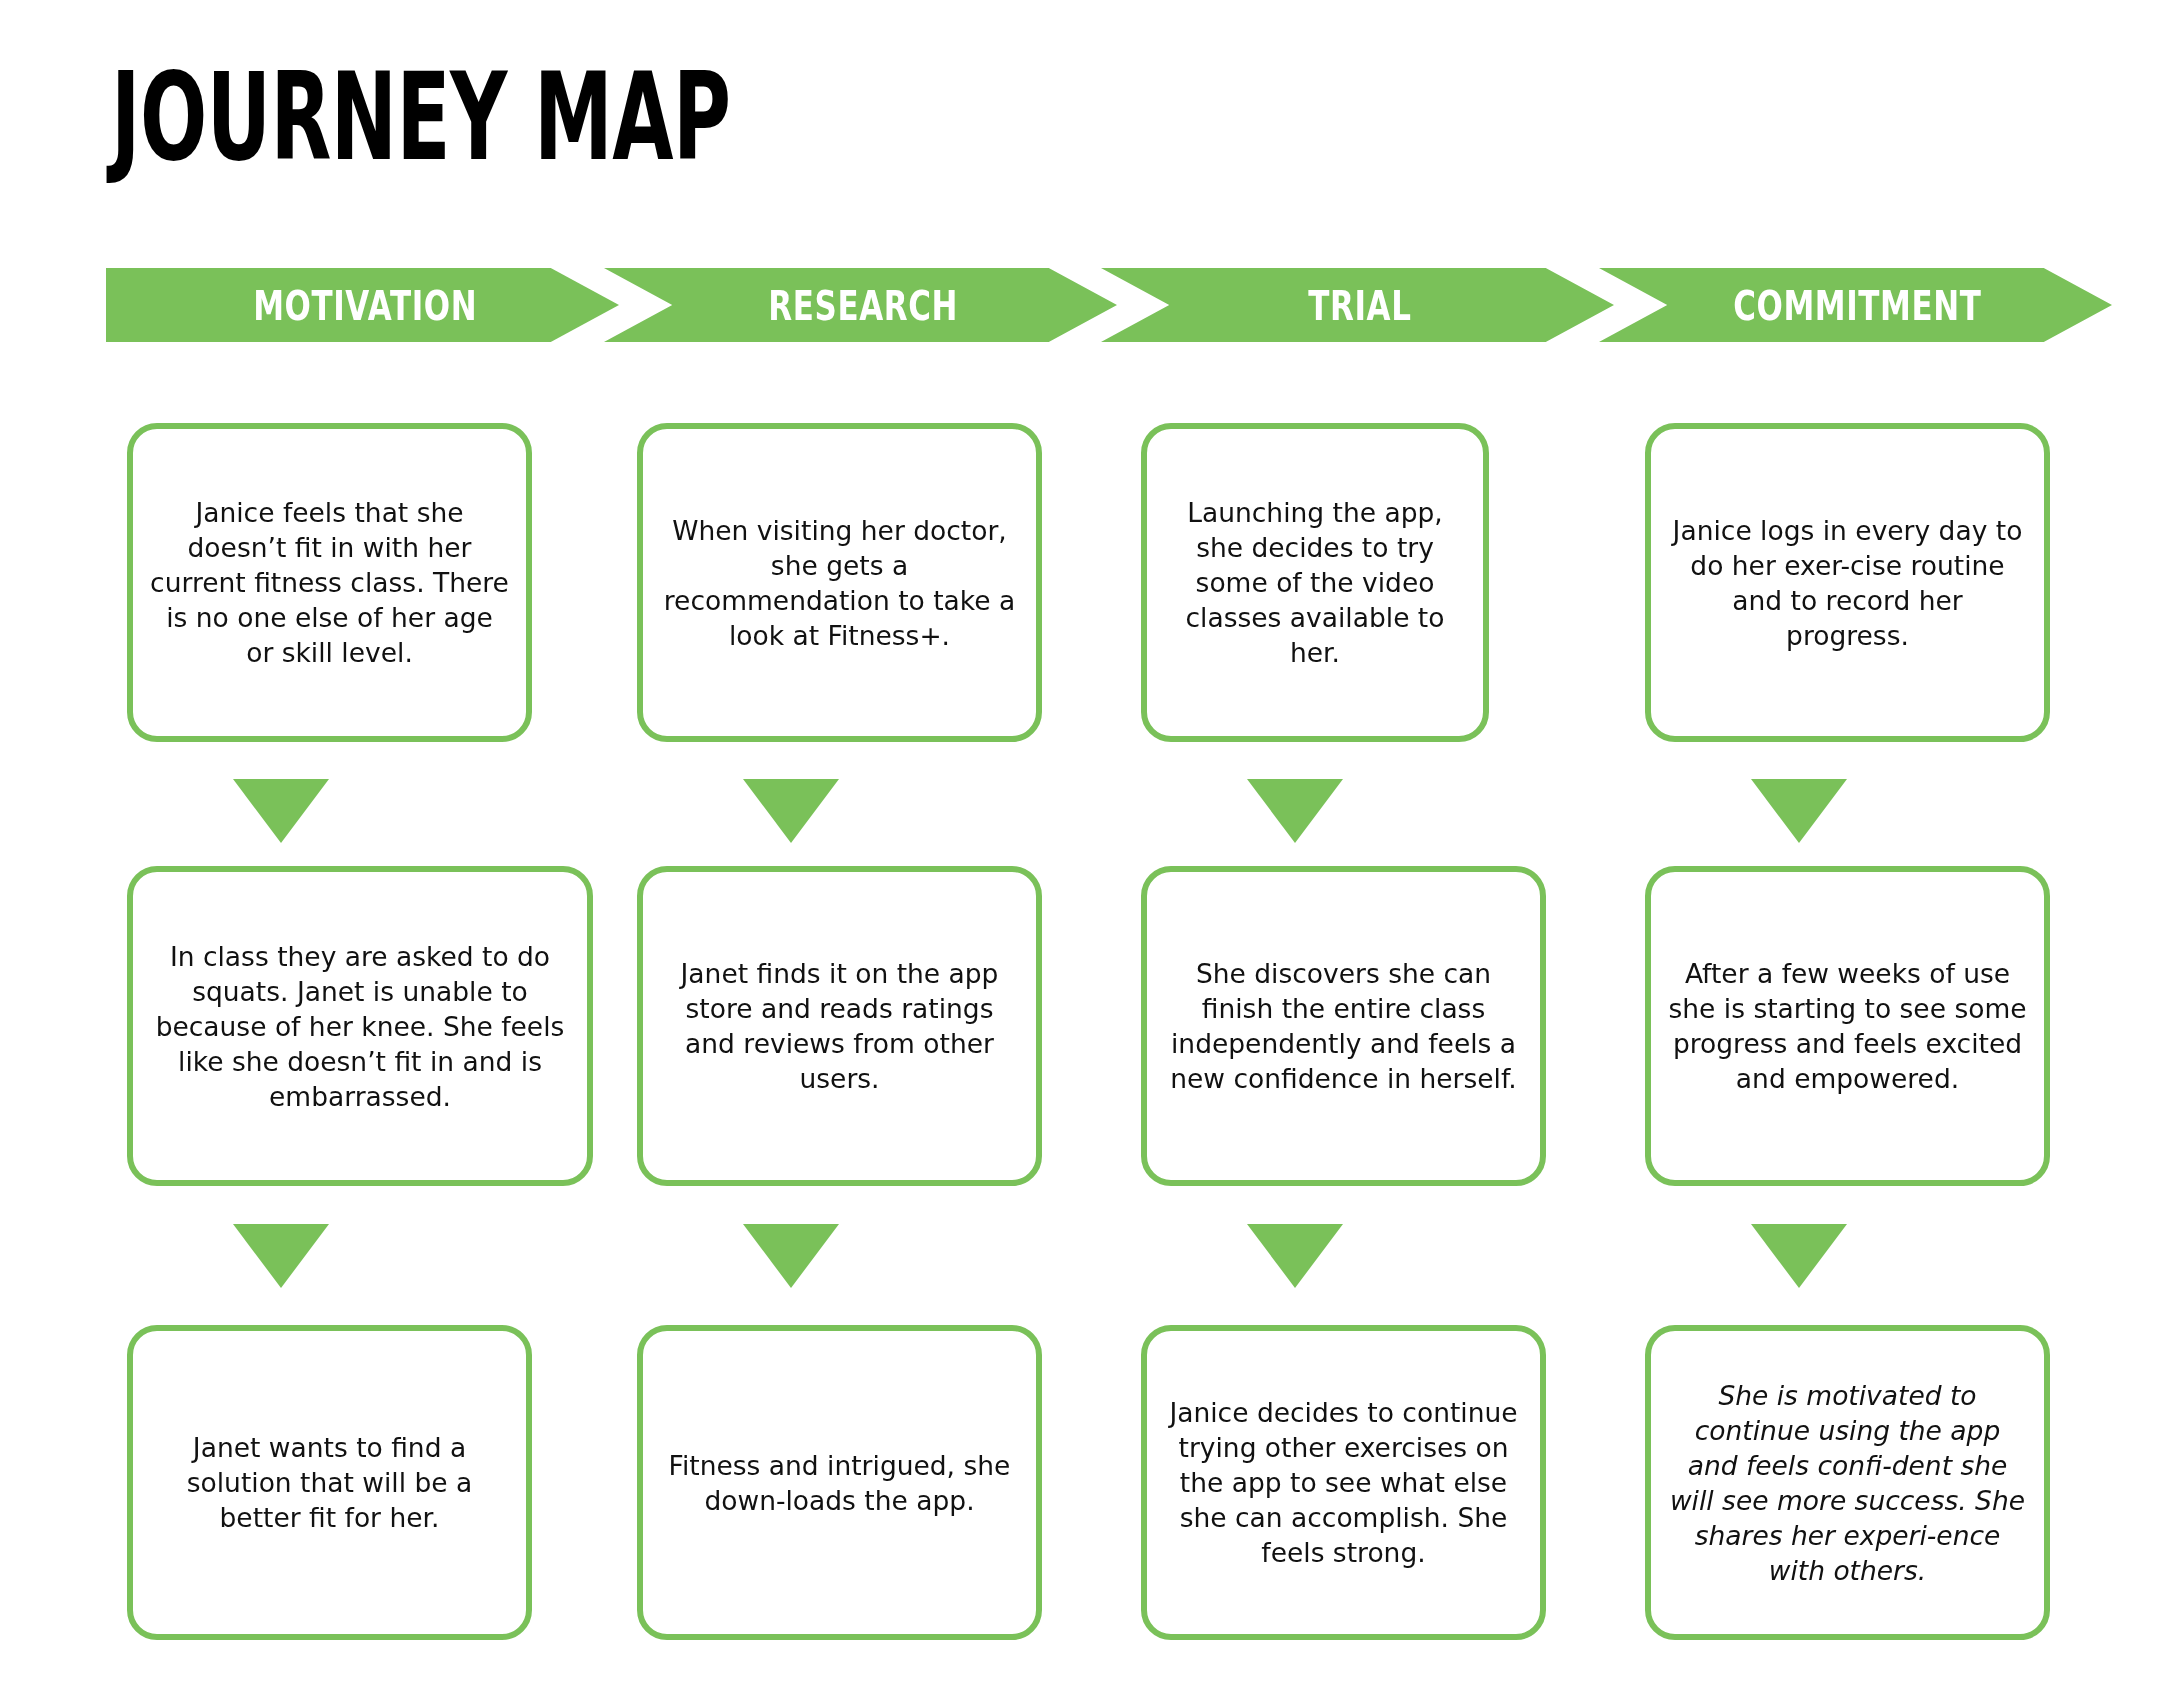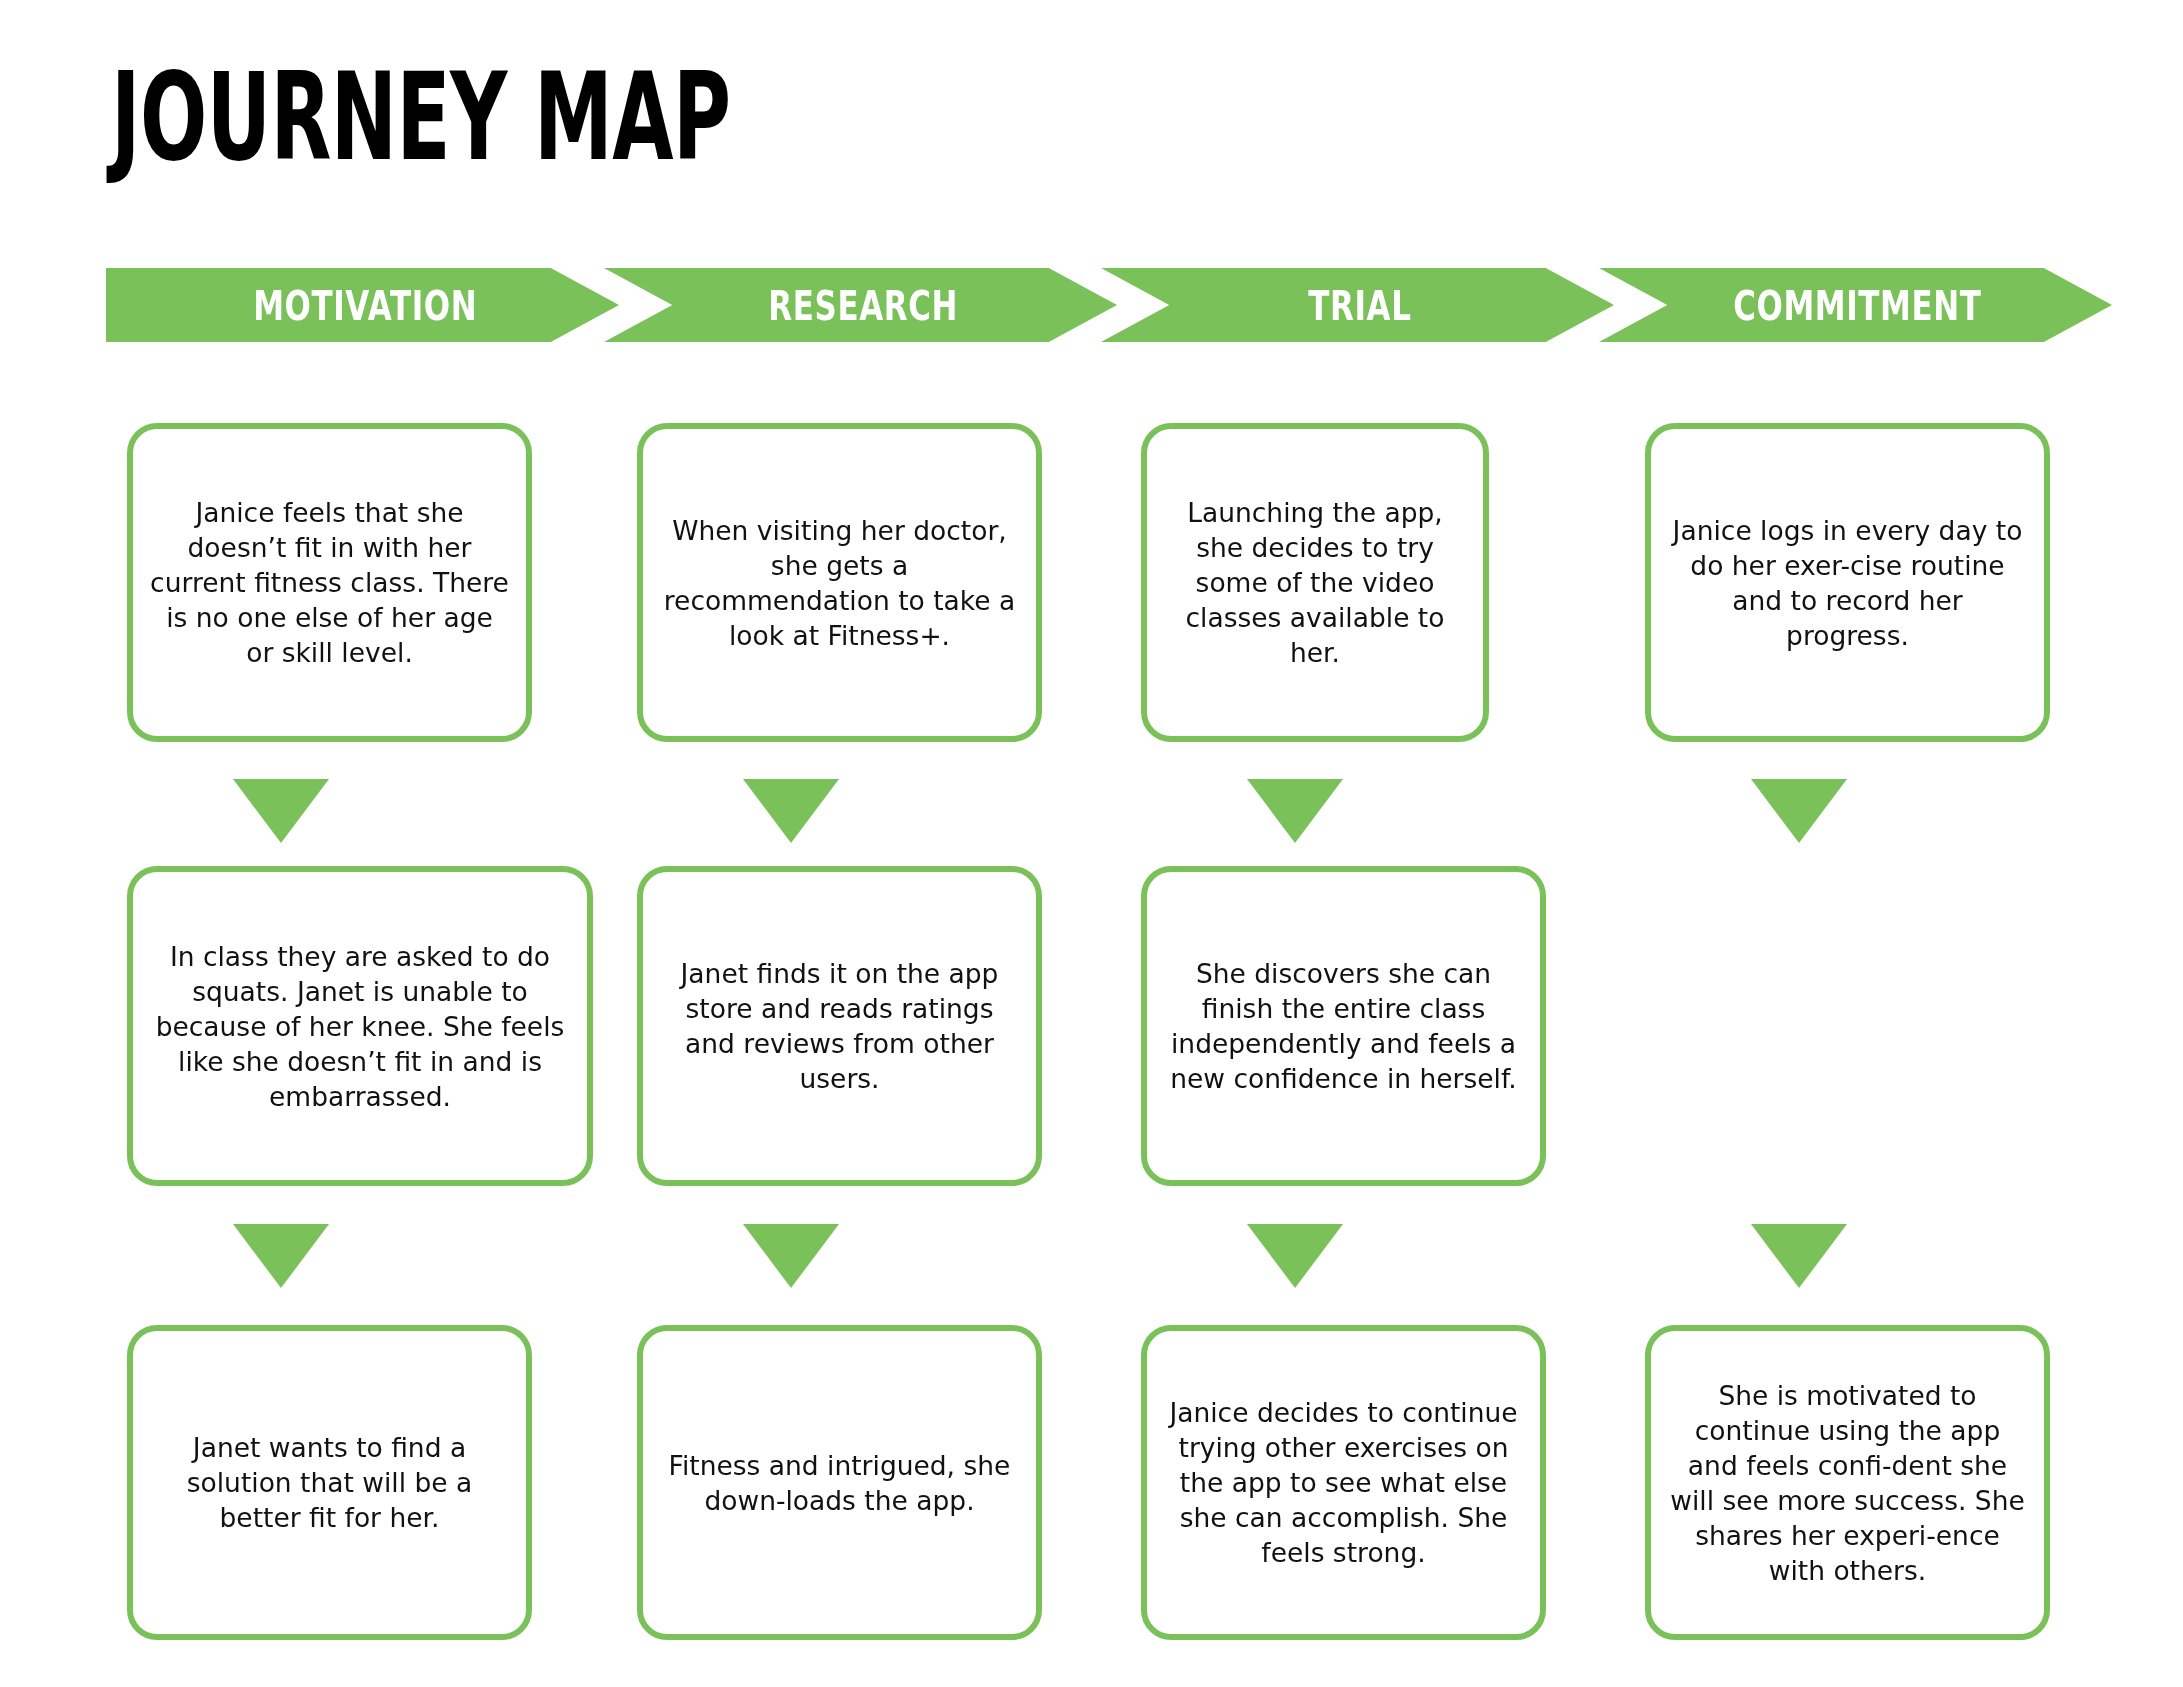--- a/index.html
+++ b/index.html
@@ -165,21 +165,24 @@
   <div class="box align-center" style="left:1141px;top:1317px;width:405px;height:315px;">
     <div class="box-text">Janice decides to continue trying other exercises on the app to see what else she can accomplish.  She feels strong.</div>
   </div>
 
   <div class="box align-center" style="left:1645px;top:415px;width:405px;height:319px;">
     <div class="box-text">Janice logs in every day to do her exer-cise routine and to record her progress.</div>
   </div>
 
   <div class="arrow-down" style="left:1751px;top:771px;"></div>
 
+  <div class="box align-center" style="left:1645px;top:858px;width:405px;height:320px;">
+    <div class="box-text">After a few weeks of use she is starting to see some progress and feels excited and empowered.</div>
+  </div>
 
   <div class="arrow-down" style="left:1751px;top:1216px;"></div>
 
-  <div class="box align-center" style="left:1645px;top:1317px;width:405px;height:315px;">
+  <div class="box align-center" style="left:1645px;top:1317px;width:405px;height:315px;font-style:italic;">
     <div class="box-text">She is motivated to continue using the app and feels confi-dent she will see more success. She shares her experi-ence with others.</div>
   </div>
 
 </div>
 
 
 </body></html>

